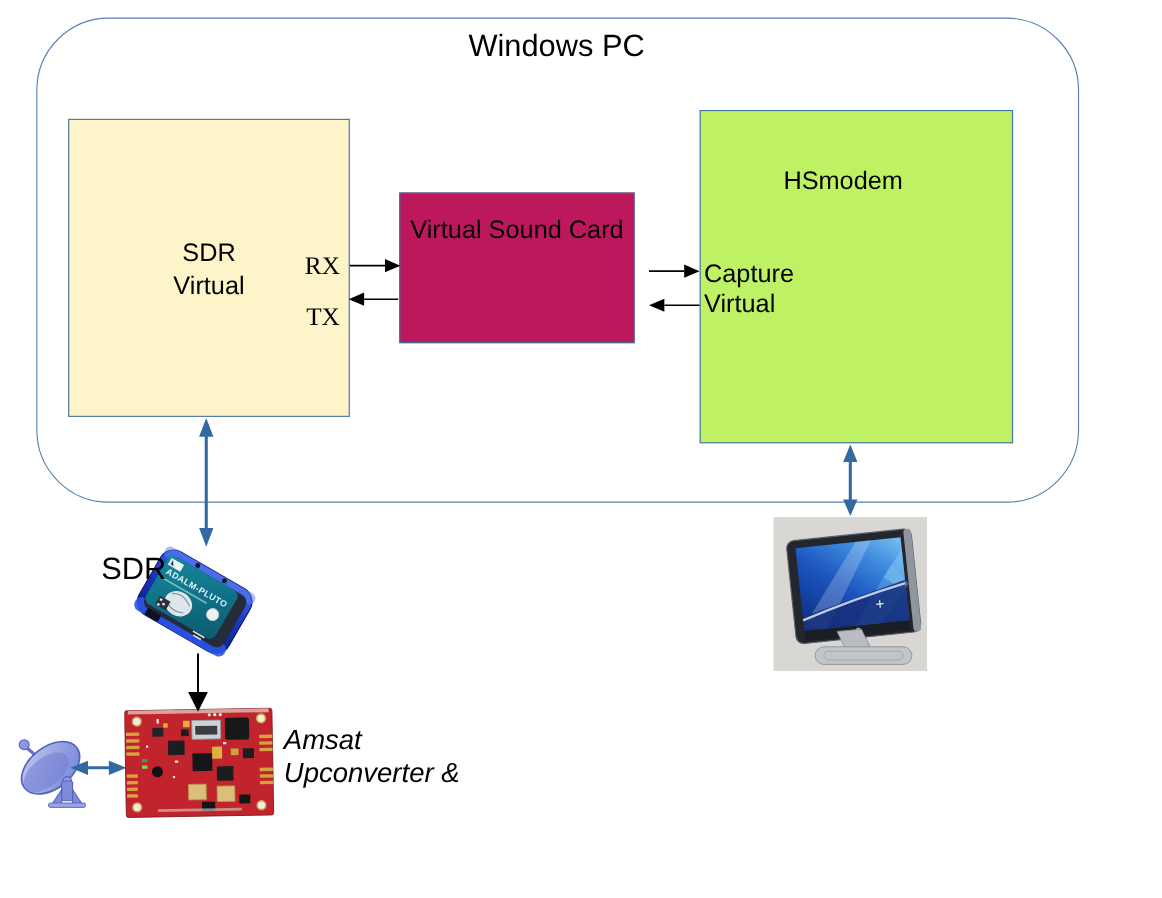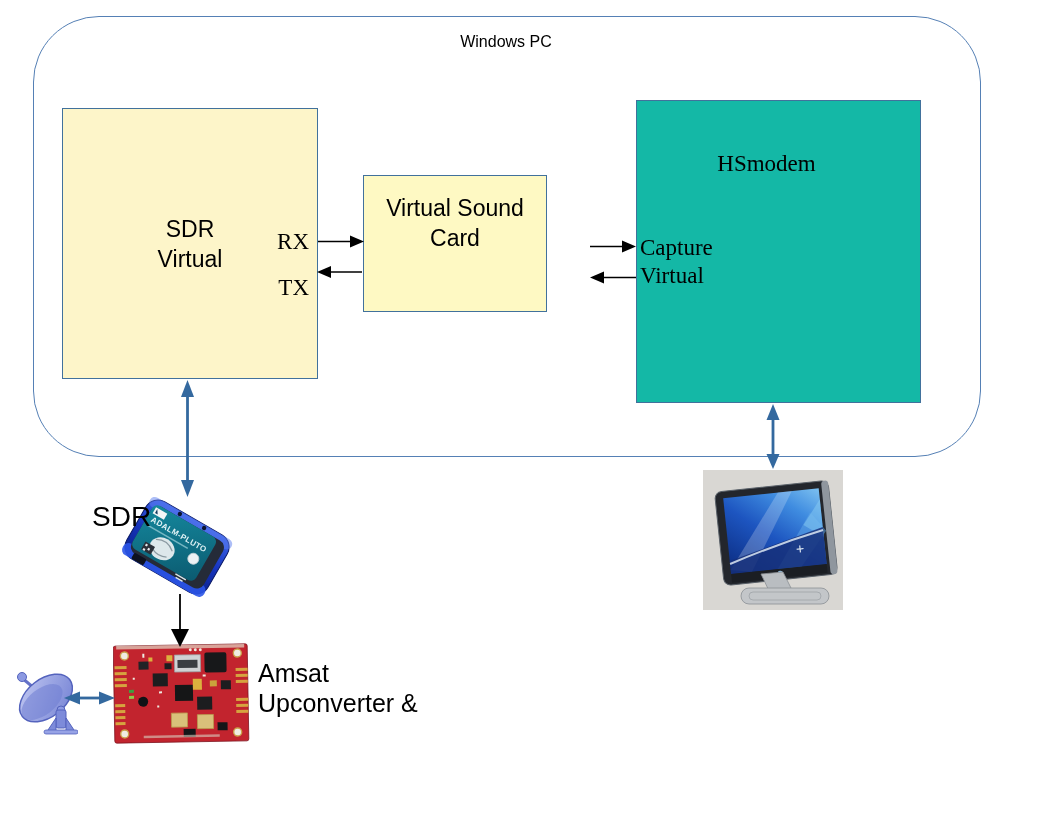--- a/index.html
+++ b/index.html
@@ -7,53 +7,53 @@
     position:relative;width:1056px;height:816px;background:#ffffff;
     font-family:"Liberation Sans",sans-serif;color:#000;overflow:hidden;
   }
   
   .pc-outline{
     position:absolute;left:33px;top:16px;width:946px;height:439px;
     border:1.5px solid #5580b5;border-radius:66px;background:transparent;z-index:1;
   }
   .pc-title{
     position:absolute;left:33px;top:27px;width:946px;text-align:center;
-    font-size:16px;line-height:30px;z-index:2;
+    font-size:28px;line-height:30px;z-index:2;
   }
   .box{position:absolute;border:1.5px solid #41719c;box-sizing:border-box;z-index:5;}
   .box-sdr-console{left:62px;top:108px;width:256px;height:271px;background:#fdf5c9;}
   .console-label{
     position:absolute;top:50%;left:0;width:100%;transform:translateY(-50%);
     text-align:center;font-size:23px;line-height:30px;
   }
   .port-rx,.port-tx{position:absolute;right:8px;font-size:23px;line-height:30px;font-family:Liberation Serif, serif;}
   .port-rx{top:118px;}
   .port-tx{top:164px;text-align:center;}
-  .box-vsc{left:363px;top:175px;width:184px;height:137px;background:#fef9c3;}
+  .box-vsc{left:363px;top:175px;width:214px;height:137px;background:#be185d;}
   .vsc-text{
     position:absolute;top:17px;left:0;width:100%;text-align:center;
     font-size:23px;line-height:30px;
   }
   .vsc-row{white-space:pre;}
-  .box-hsmodem{left:636px;top:100px;width:285px;height:303px;background:#14b8a6;font-family:Liberation Serif, serif;}
+  .box-hsmodem{left:636px;top:100px;width:285px;height:303px;background:#bef264;}
   .hs-title{
     position:absolute;top:48px;left:-12px;width:100%;text-align:center;
     font-size:23px;line-height:30px;
   }
   .hs-capture,.hs-playback{position:absolute;left:3px;font-size:23px;line-height:30px;}
   .hs-capture{top:132px;}
   .hs-playback{top:160px;}
   .connectors{position:absolute;left:0;top:0;width:1056px;height:816px;z-index:50;pointer-events:none;}
   .sdr-caption{position:absolute;left:92px;top:501px;font-size:28px;line-height:32px;z-index:12;}
   .illus{position:absolute;z-index:10;}
   .pluto-svg{left:103px;top:487px;}
   .monitor-svg{left:703px;top:470px;}
   .pcb-svg{left:113px;top:641px;}
   .dish-svg{left:8px;top:658px;}
-  .amsat-caption{position:absolute;left:258px;top:658px;font-size:25px;line-height:30px;z-index:12;}
+  .amsat-caption{position:absolute;left:258px;top:658px;font-size:25px;line-height:30px;z-index:12;font-style:italic;}
 </style>
 </head>
 <body>
 
 <div id="canvas">
 
   <div class="pc-outline"></div>
   <div class="pc-title">Windows PC</div>
 
   <div class="box box-sdr-console">

